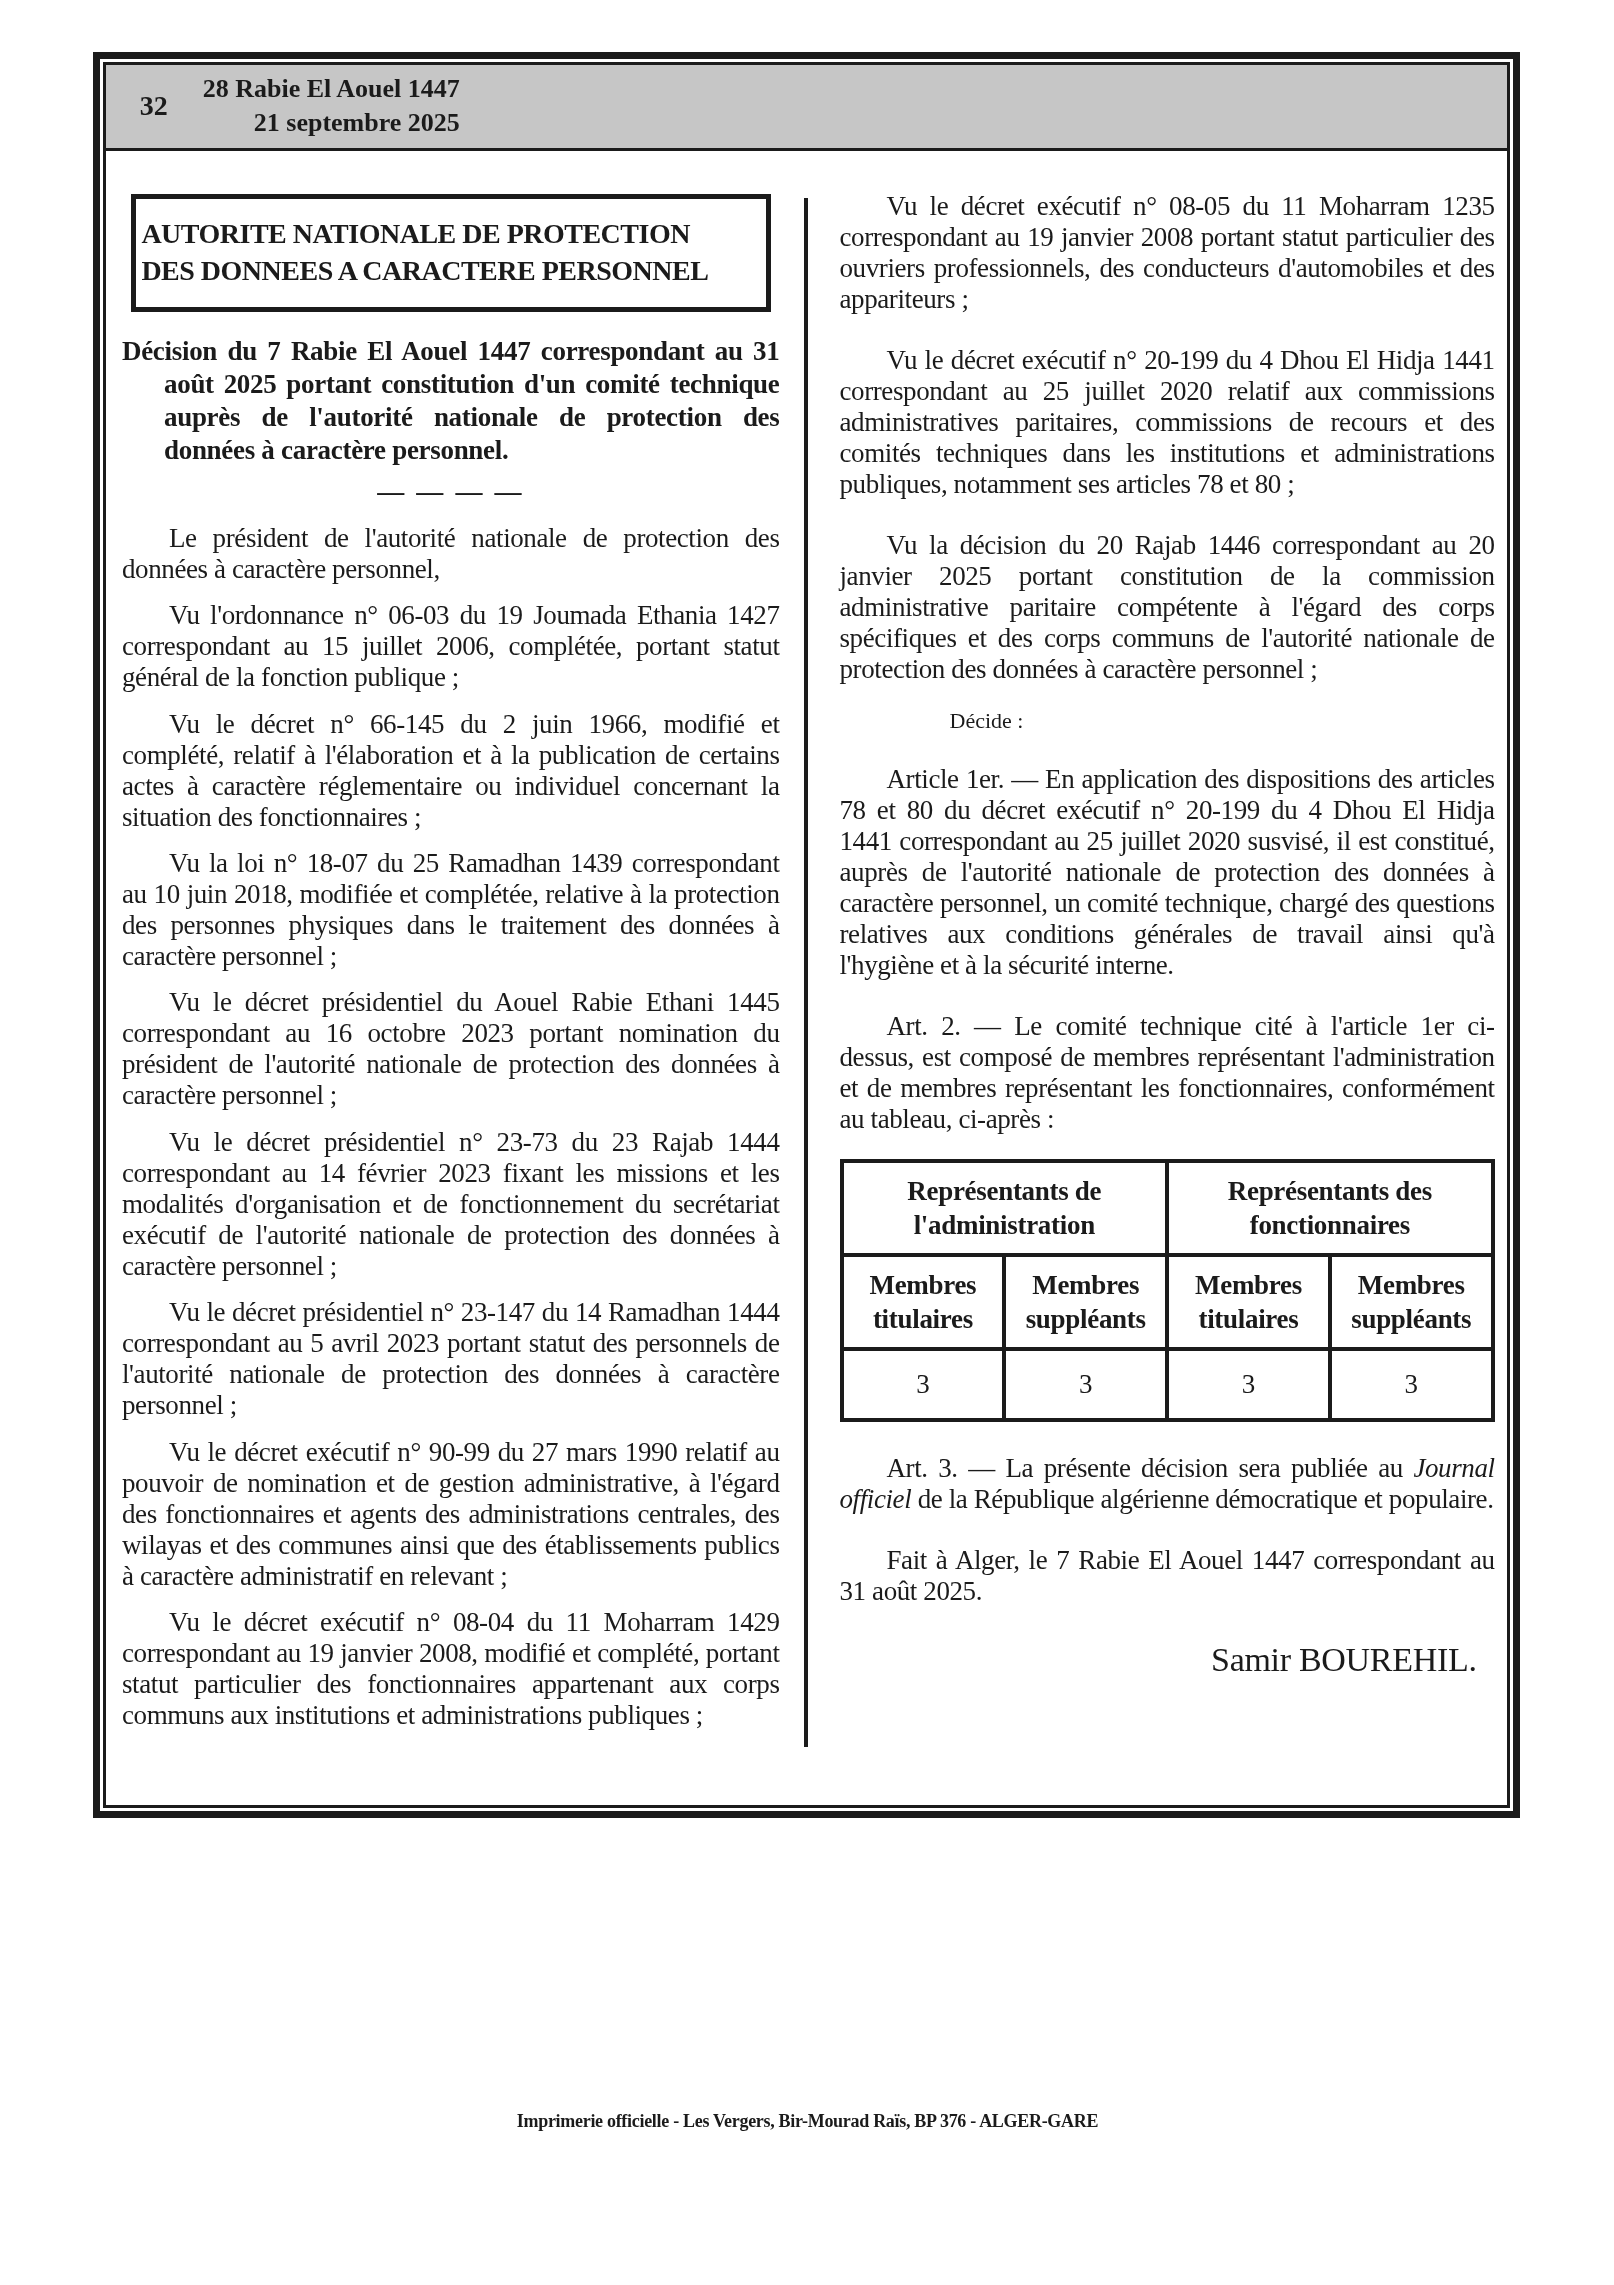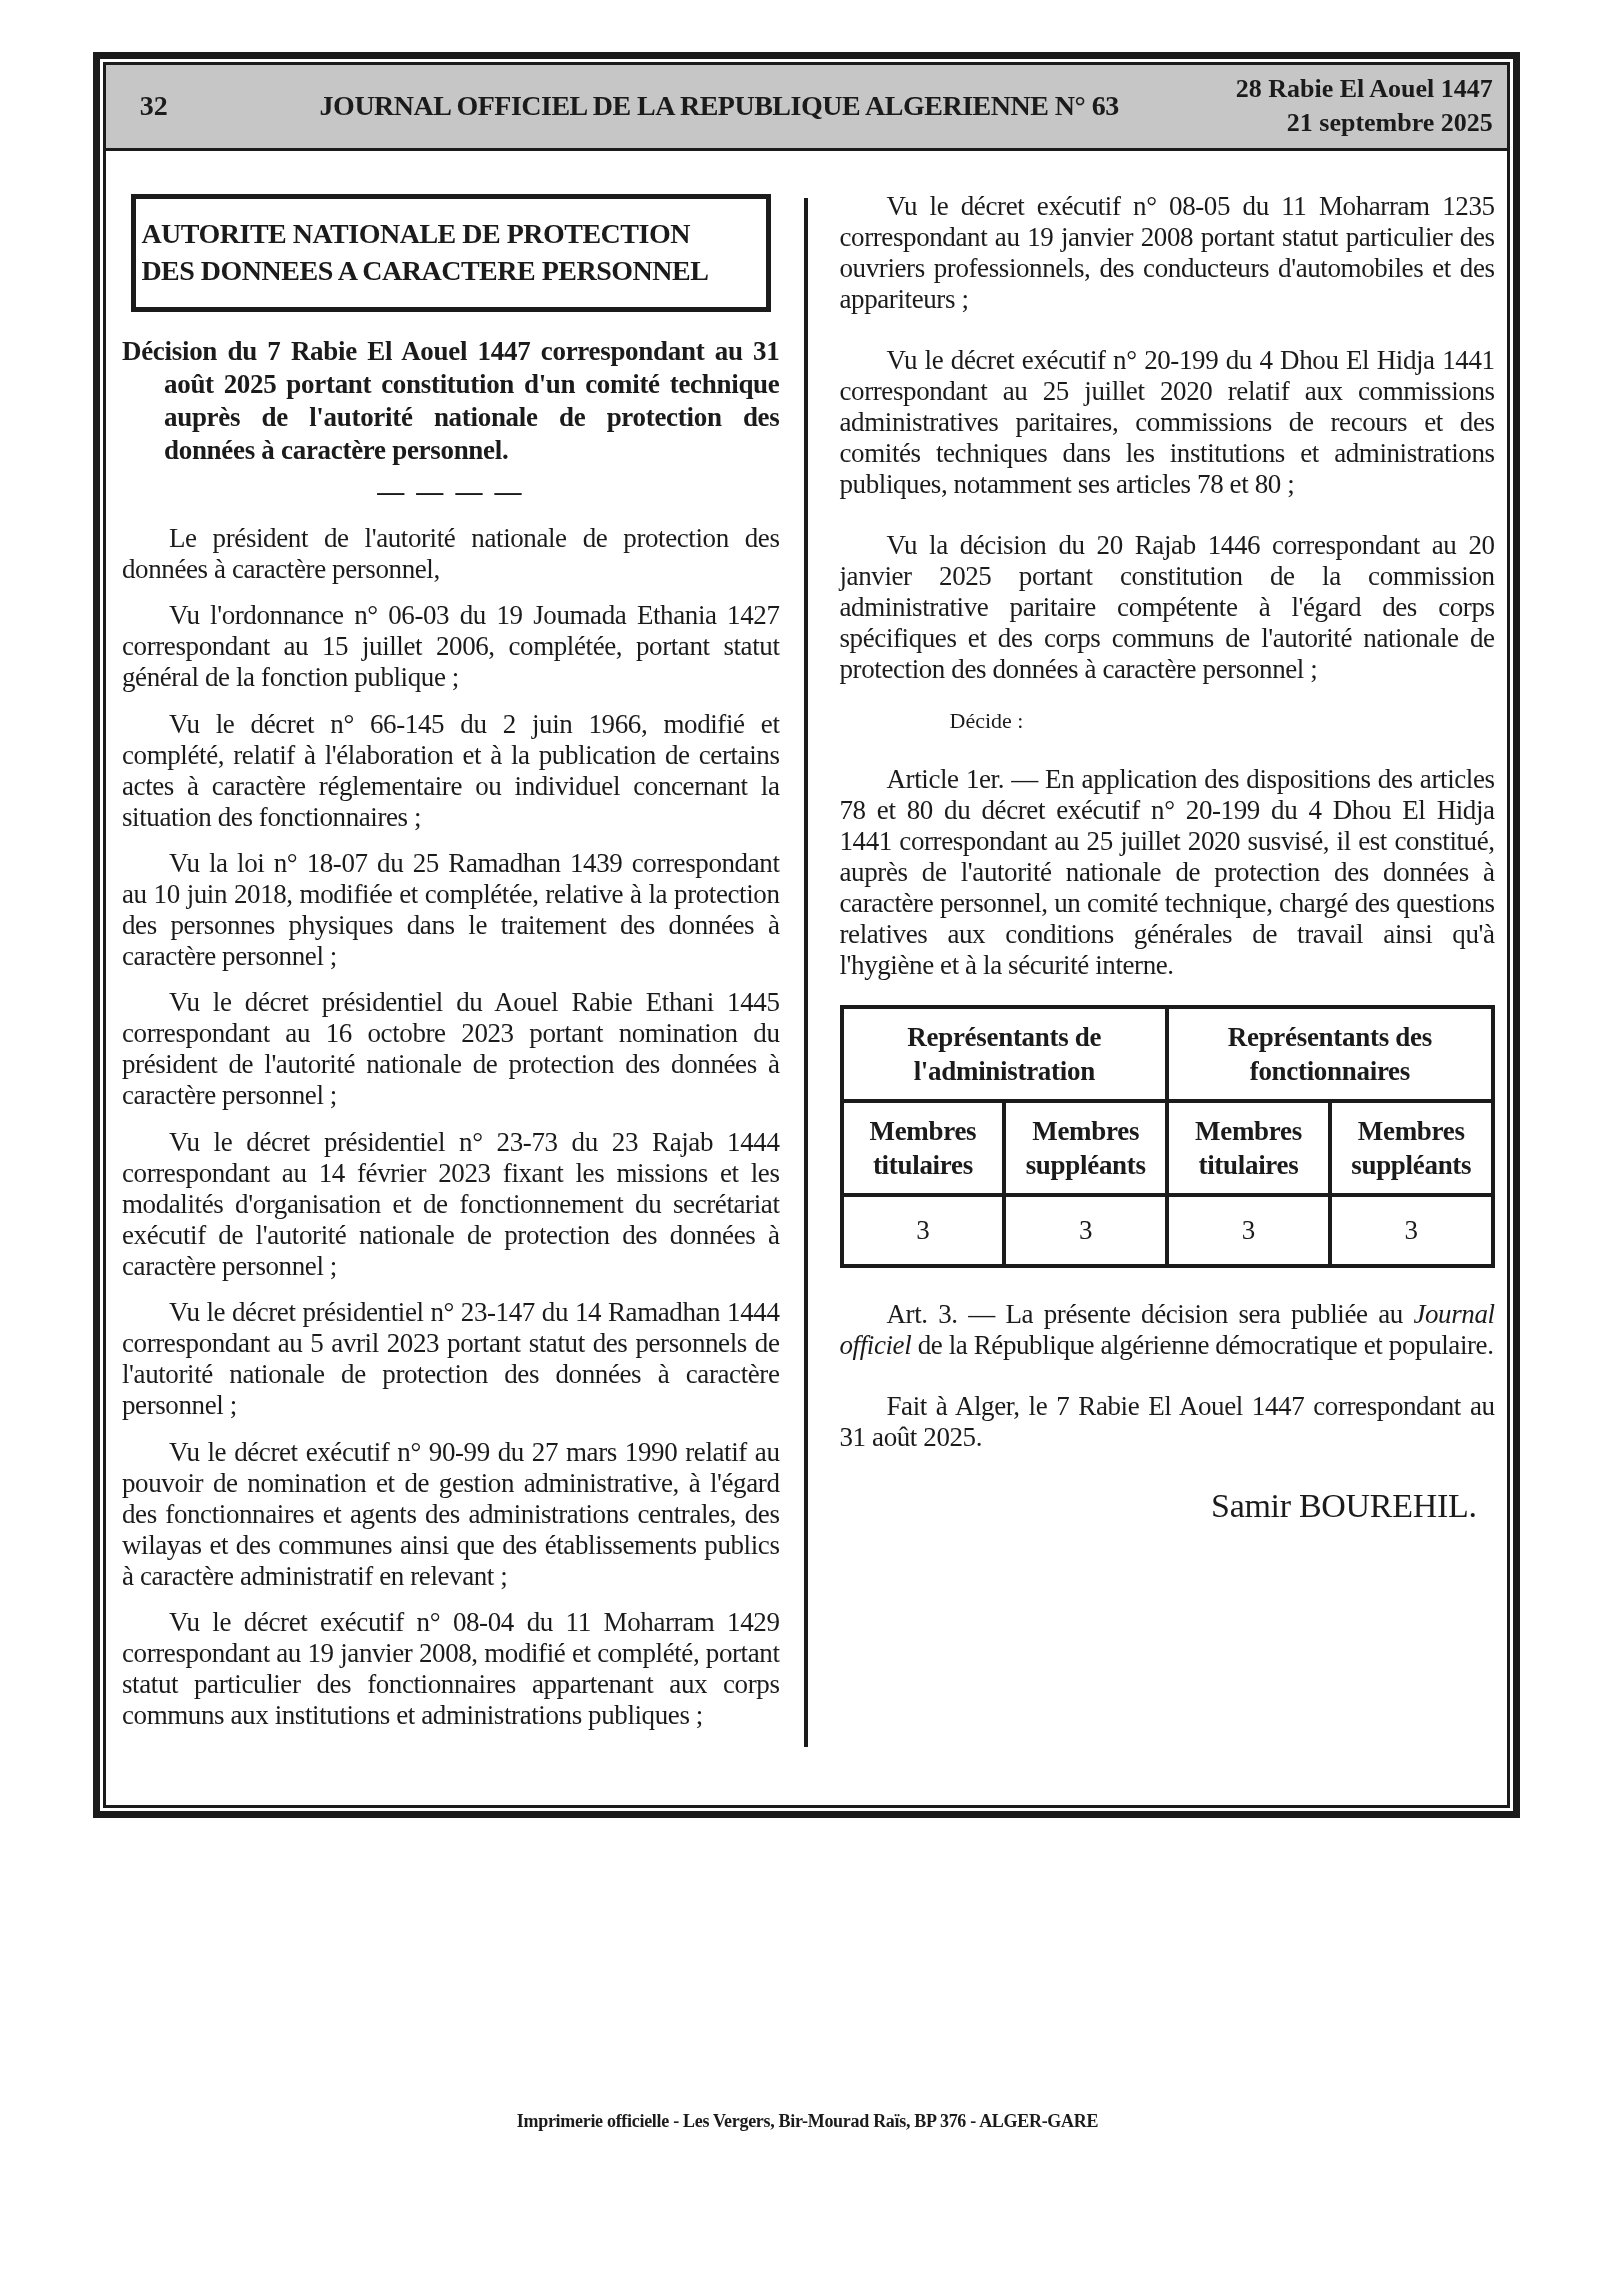--- a/index.html
+++ b/index.html
@@ -58,21 +58,20 @@
 </style>
 </head>
 <body>
 
 <div class="page">
   <div class="frame">
     <div class="frame-inner">
 
       <div class="masthead">
         <div class="mast-page-num">32</div>
-        <div class="mast-title">JOURNAL OFFICIEL DE LA REPUBLIQUE ALGERIENNE N° 63</div>
         <div class="mast-dates">
           <div>28 Rabie El Aouel 1447</div>
           <div>21 septembre 2025</div>
         </div>
       </div>
 
       <div class="columns">
         <div class="col-divider"></div>
 
         <div class="col col-left">
@@ -96,20 +95,21 @@
         </div>
 
         <div class="col col-right">
           <p class="para para-first">Vu le décret exécutif n° 08-05 du 11 Moharram 1235 correspondant au 19 janvier 2008 portant statut particulier des ouvriers professionnels, des conducteurs d'automobiles et des appariteurs ;</p>
           <p class="para">Vu le décret exécutif n° 20-199 du 4 Dhou El Hidja 1441 correspondant au 25 juillet 2020 relatif aux commissions administratives paritaires, commissions de recours et des comités techniques dans les institutions et administrations publiques, notamment ses articles 78 et 80 ;</p>
           <p class="para">Vu la décision du 20 Rajab 1446 correspondant au 20 janvier 2025 portant constitution de la commission administrative paritaire compétente à l'égard des corps spécifiques et des corps communs de l'autorité nationale de protection des données à caractère personnel ;</p>
 
           <div class="decide">Décide :</div>
 
           <p class="para article">Article 1er. — En application des dispositions des articles 78 et 80 du décret exécutif n° 20-199 du 4 Dhou El Hidja 1441 correspondant au 25 juillet 2020 susvisé, il est constitué, auprès de l'autorité nationale de protection des données à caractère personnel, un comité technique, chargé des questions relatives aux conditions générales de travail ainsi qu'à l'hygiène et à la sécurité interne.</p>
+          <p class="para article">Art. 2. — Le comité technique cité à l'article 1er ci-dessus, est composé de membres représentant l'administration et de membres représentant les fonctionnaires, conformément au tableau, ci-après :</p>
 
           <table class="comite">
             <tbody>
                 <tr>
               <th colspan="2">Représentants de l'administration</th>
               <th colspan="2">Représentants des fonctionnaires</th>
             </tr>
             <tr>
               <th style="width:25%">Membres titulaires</th>
               <th style="width:25%">Membres suppléants</th>

